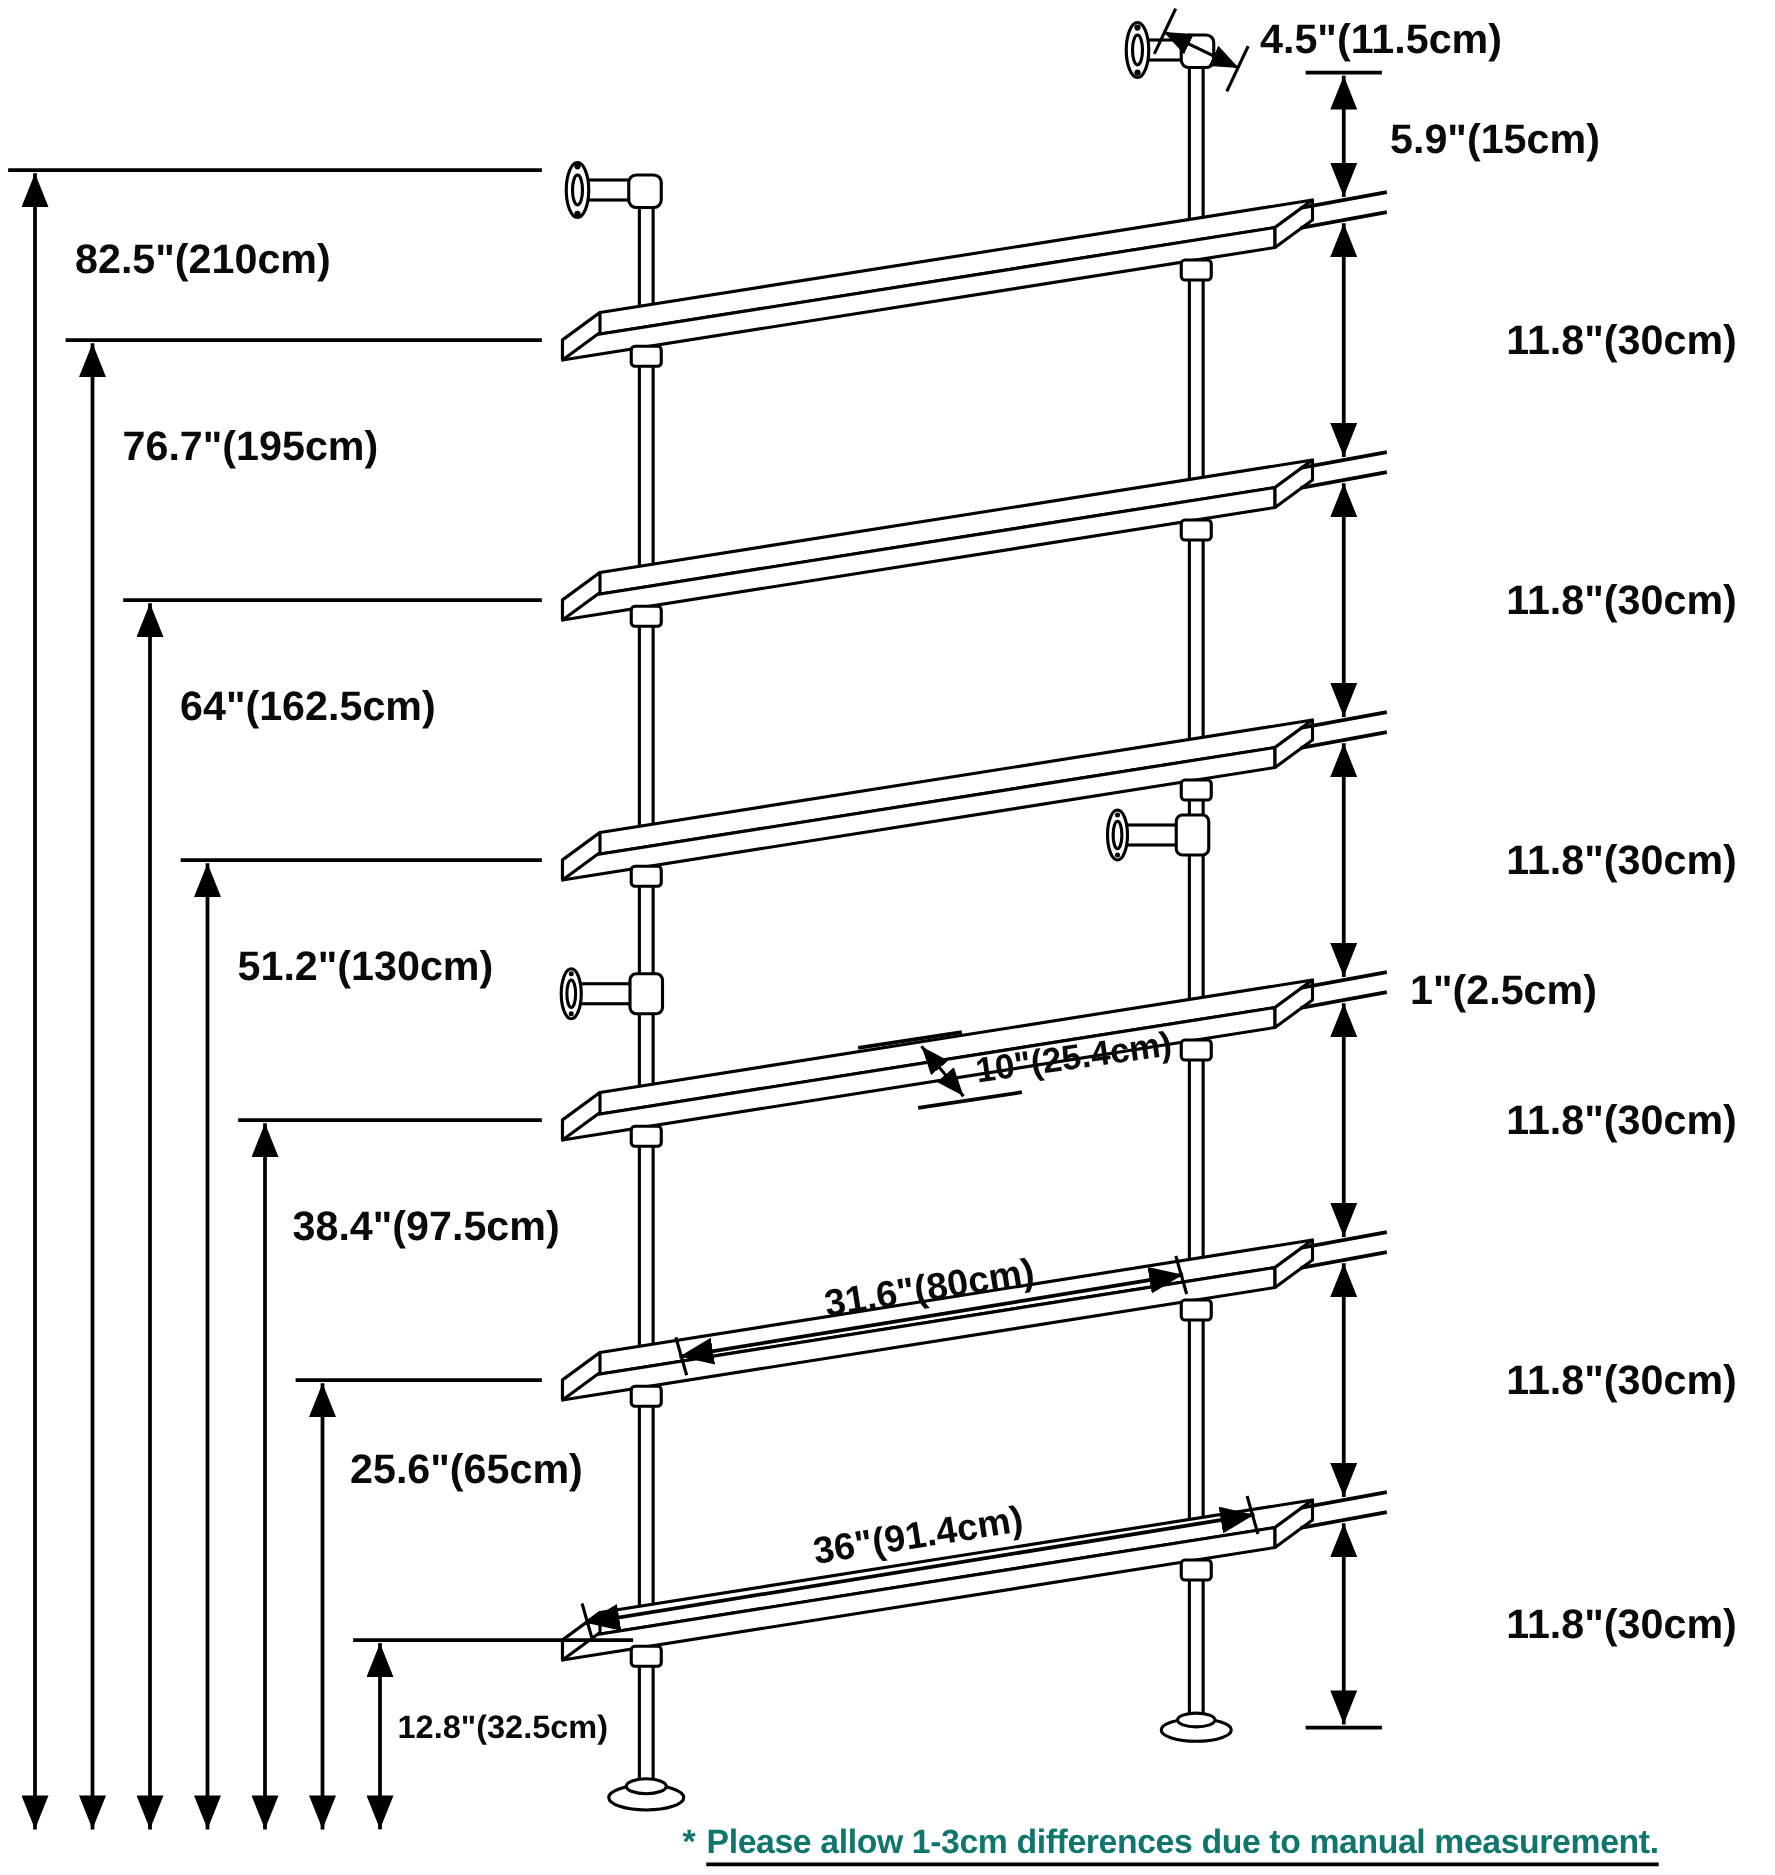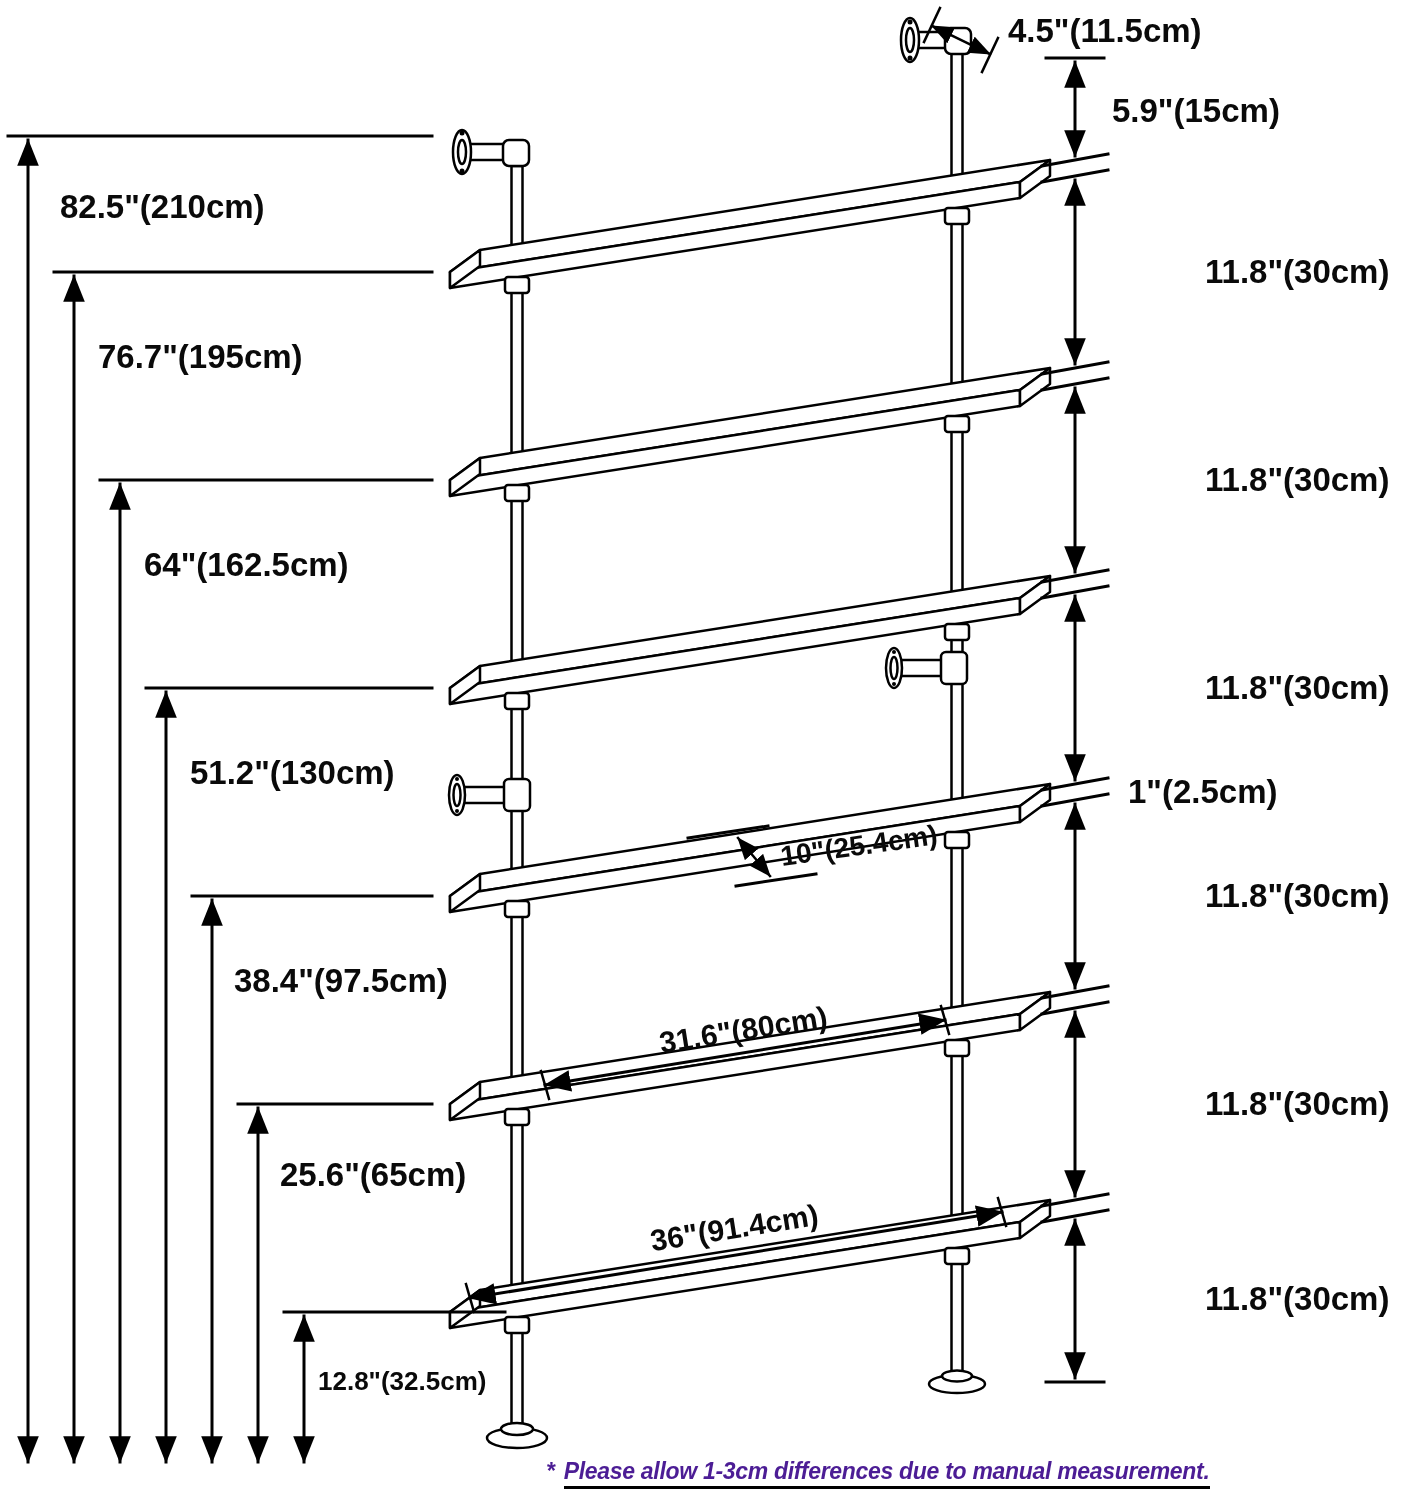--- a/index.html
+++ b/index.html
@@ -7,22 +7,22 @@
           font-family:"Liberation Sans", sans-serif;}
   svg text{font-family:"Liberation Sans", sans-serif;font-weight:bold;fill:#0a0a0a;}
   .t33{font-size:33px;}
   .t30{font-size:30px;}
   .t28{font-size:28px;}
   .t26{font-size:26px;}
   .ln{stroke:#000;stroke-width:3;stroke-linecap:square;fill:none;}
   .ln2{stroke:#000;stroke-width:2.5;stroke-linecap:square;fill:none;}
   .pipe{fill:#ffffff;stroke:#000;stroke-width:2.5;}
   .board{fill:#ffffff;stroke:#000;stroke-width:2.5;stroke-linejoin:round;}
-  .footnote{position:absolute;left:546px;top:1458px;font-size:23px;font-weight:bold;color:#4c1d95;
-            letter-spacing:-0.3px;white-space:nowrap;font-style:italic;}
+  .footnote{position:absolute;left:546px;top:1458px;font-size:27px;font-weight:bold;color:#0f766e;
+            letter-spacing:-0.3px;white-space:nowrap;}
   .footnote .marker{margin-right:9px;}
   .fn-underline{border-bottom:3px solid #000;padding-bottom:2px;}
 </style>
 </head>
 <body>
 
 <div class="canvas">
 <svg width="1420" height="1500" viewBox="0 0 1420 1500">
   <defs>
     <marker id="ah" viewBox="0 0 10 8" refX="9.5" refY="4" markerWidth="9" markerHeight="7.2" orient="auto-start-reverse" markerUnits="strokeWidth">

